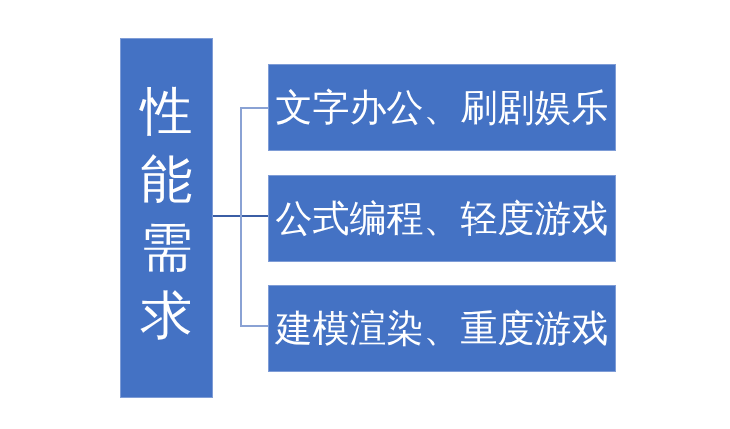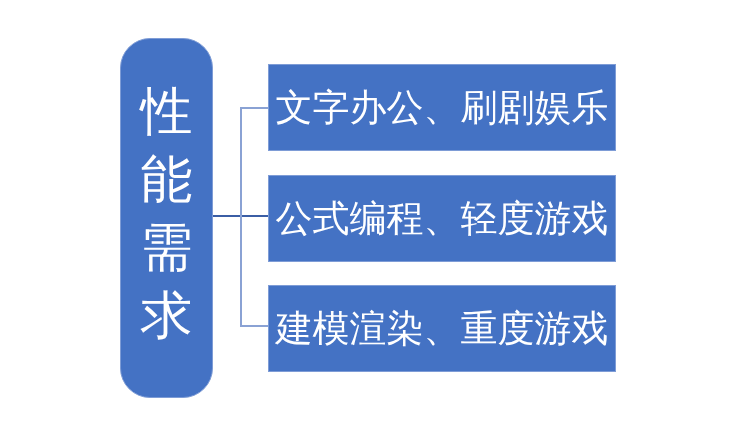--- a/index.html
+++ b/index.html
@@ -23,21 +23,20 @@
     display: flex;
     align-items: center;
     justify-content: center;
     color: #ffffff;
   }
   .root-box {
     left: 120px;
     top: 38px;
     width: 93px;
     height: 360px;
-    border-radius: 30px;
   }
   .root-label {
     font-size: 52px;
     line-height: 68px;
     width: 1.05em;
     word-break: break-all;
     text-align: center;
     margin-top: -10px;
   }
   .branch-box {

